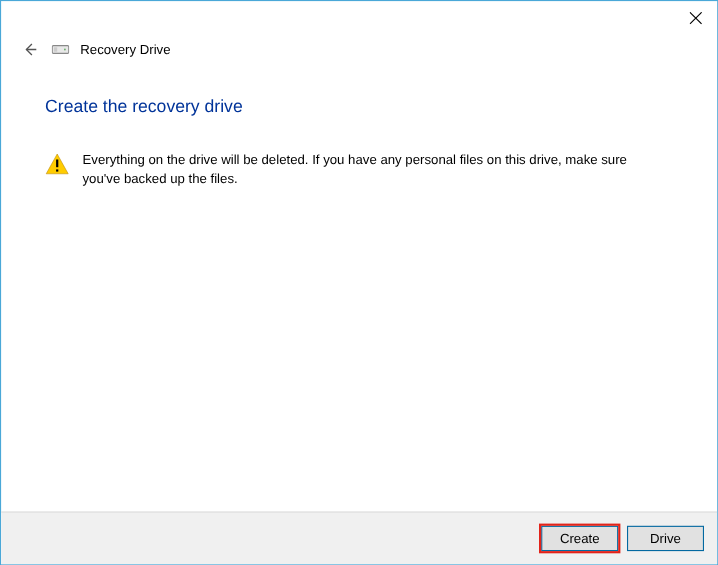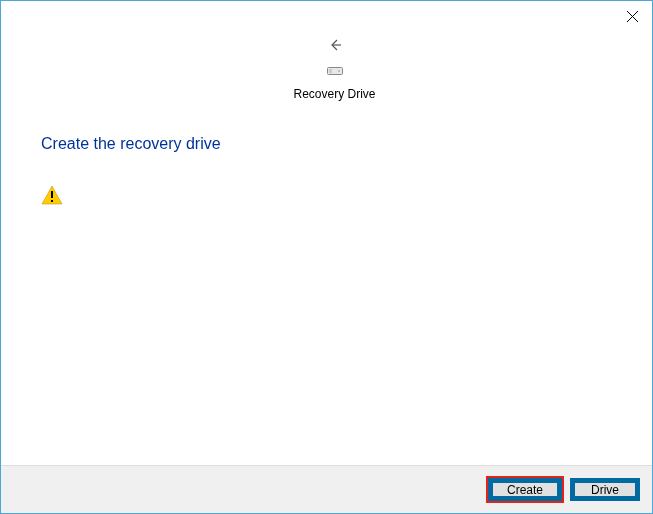--- a/index.html
+++ b/index.html
@@ -26,21 +26,20 @@
       cursor: pointer;
       display: flex;
       align-items: center;
       justify-content: center;
     }
     .nav-row {
       display: flex;
       align-items: center;
       padding: 4px 0 0 16px;
       gap: 10px;
-      flex-direction: column;
     }
     .back-arrow {
       width: 20px;
       height: 20px;
       cursor: pointer;
       display: flex;
       align-items: center;
       justify-content: center;
     }
     .drive-icon {
@@ -91,21 +90,21 @@
       align-items: center;
       padding-right: 12px;
       gap: 8px;
     }
     .btn {
       min-width: 70px;
       height: 23px;
       font-size: 12px;
       font-family: inherit;
       background: #e1e1e1;
-      border: 5px solid #0369a1;
+      border: 1px solid #0369a1;
       cursor: pointer;
       padding: 0 14px;
     }
     .btn-create {
       outline: 2px solid #e2231a;
       outline-offset: 0px;
     }
   </style>
 </head>
 <body>
@@ -139,19 +138,20 @@
 <div class="content">
   <h1 class="heading">Create the recovery drive</h1>
   <div class="warning-row">
     <span class="warning-icon">
       <svg width="22" height="20" viewBox="0 0 22 20">
         <path d="M11 1 L21 19 L1 19 Z" fill="#ffcc00" stroke="#b8860b" stroke-width="0.5"></path>
         <rect x="10" y="6" width="2" height="7" fill="#000"></rect>
         <rect x="10" y="15" width="2" height="2" fill="#000"></rect>
       </svg>
     </span>
+    <div class="warning-text">Everything on the drive will be deleted. If you have any personal files on this drive, make sure you've backed up the files.</div>
   </div>
 </div>
 
 <div class="footer">
   <button class="btn btn-create">Create</button>
   <button class="btn">Drive</button>
 </div>
 
 </body></html>

